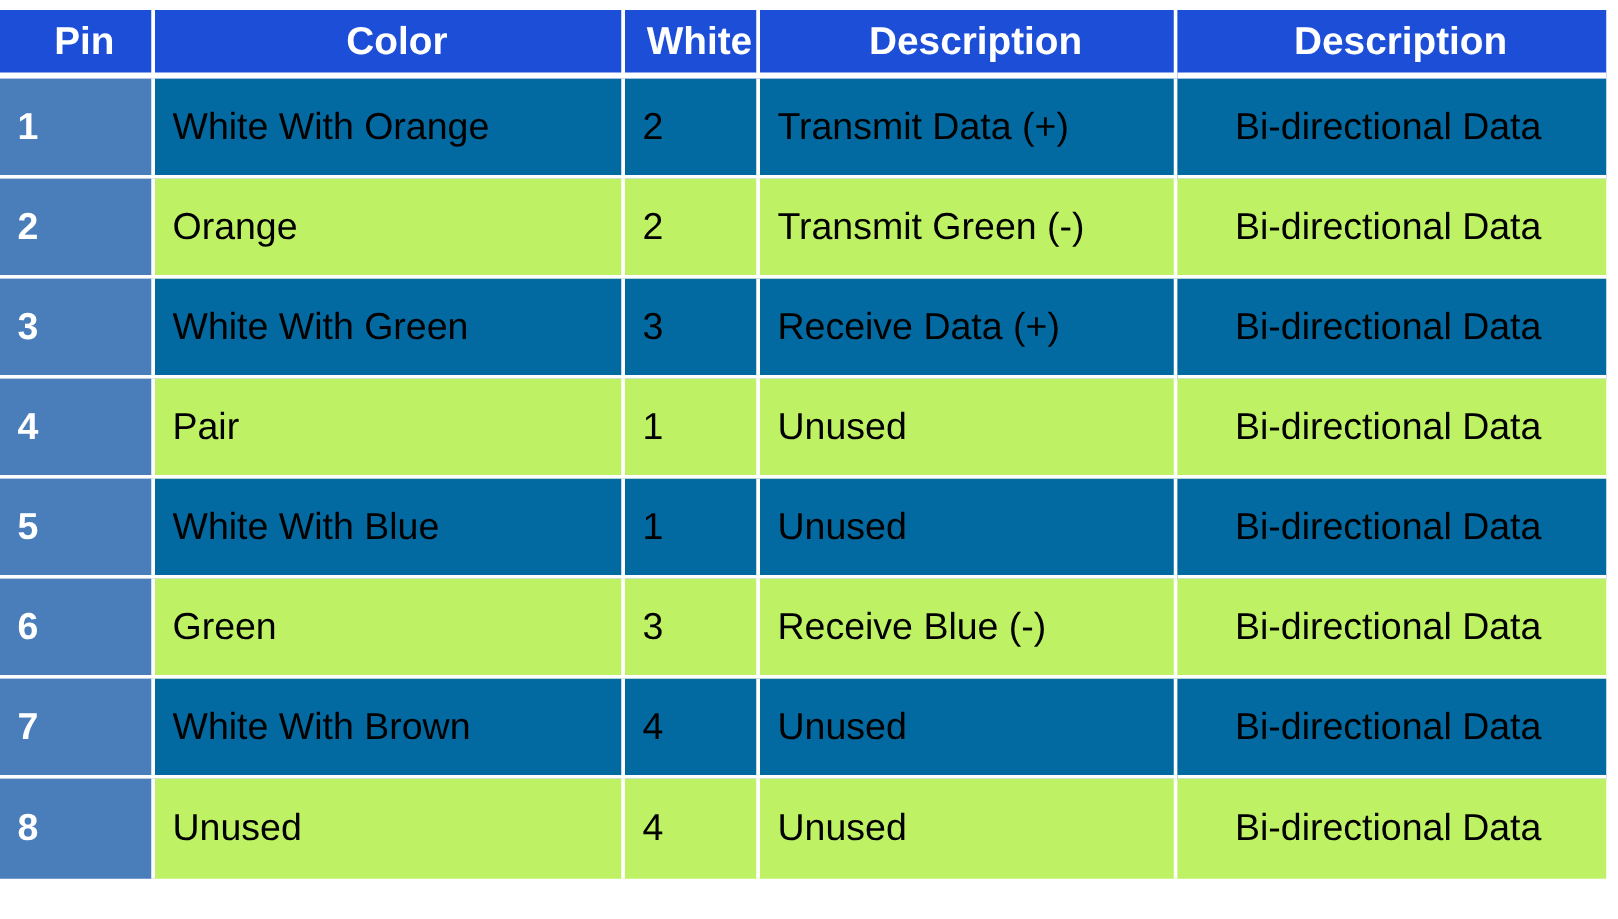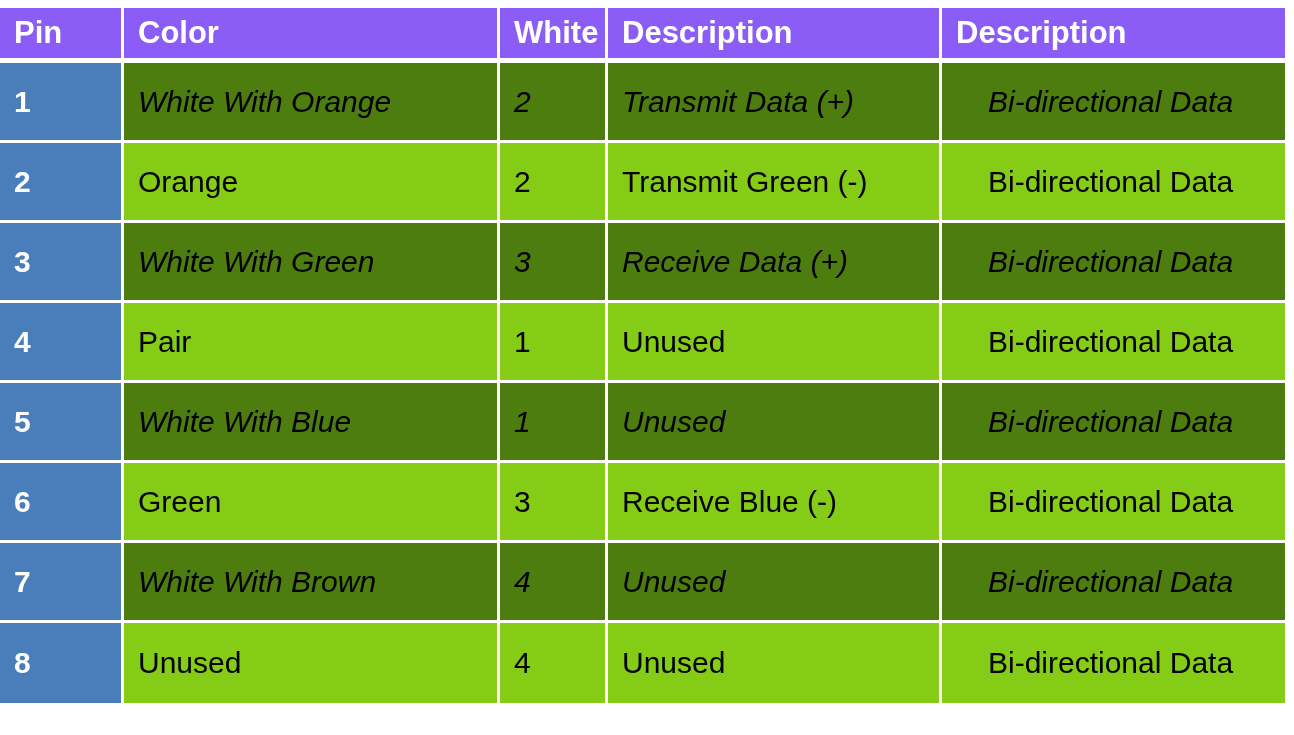--- a/index.html
+++ b/index.html
@@ -30,25 +30,25 @@
 
   
   col.c-pin   { width: 124px; }
   col.c-color { width: 376px; }
   col.c-pair  { width: 108px; }
   col.c-desc1 { width: 334px; }
   col.c-desc2 { width: 343px; }
 
   
   thead th {
-    background: #8b5cf6;
+    background: #1d4ed8;
     color: #ffffff;
     font-size: 31px;
     font-weight: bold;
-    text-align: left;
+    text-align: center;
     height: 55px;
     padding: 0 0 0 14px;
     border-right: 3px solid #ffffff;
     border-bottom: 5px solid #ffffff;
     vertical-align: middle;
     letter-spacing: 0px;
     white-space: nowrap;
     box-sizing: border-box;
   }
   thead th.last { border-right: none; }
@@ -70,22 +70,22 @@
 
   
   tbody td.pin {
     background: #4a7ebb;
     color: #ffffff;
     font-weight: bold;
     font-size: 30px;
   }
 
   
-  tbody tr.band-dark  td.data { background: #4d7c0f; font-style: italic; }
-  tbody tr.band-light td.data { background: #84cc16; }
+  tbody tr.band-dark  td.data { background: #0369a1; }
+  tbody tr.band-light td.data { background: #bef264; }
 
   tbody tr:last-child td { border-bottom: none; }
 </style>
 </head>
 <body>
 
 <div class="table-wrap">
   <table class="pinout">
     <colgroup>
       <col class="c-pin">

